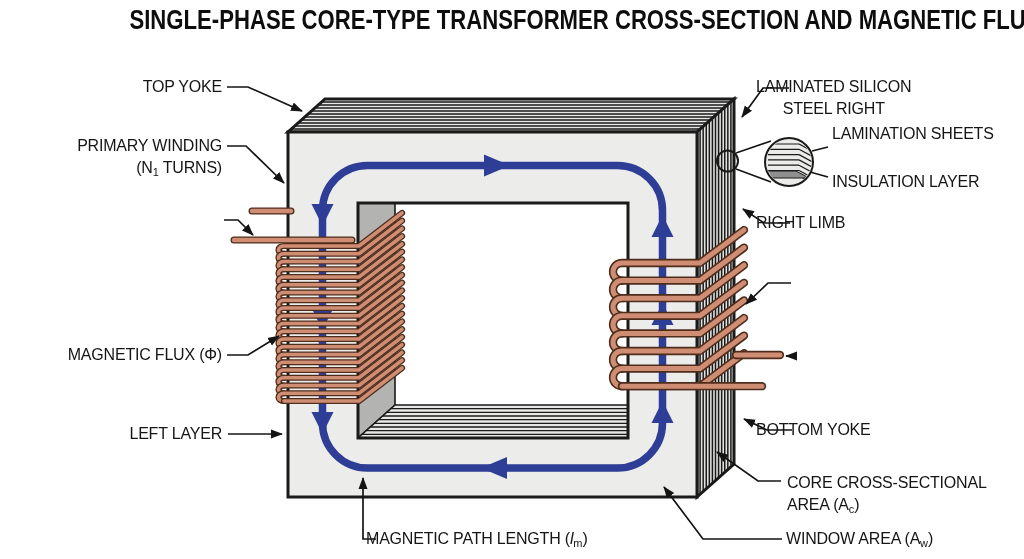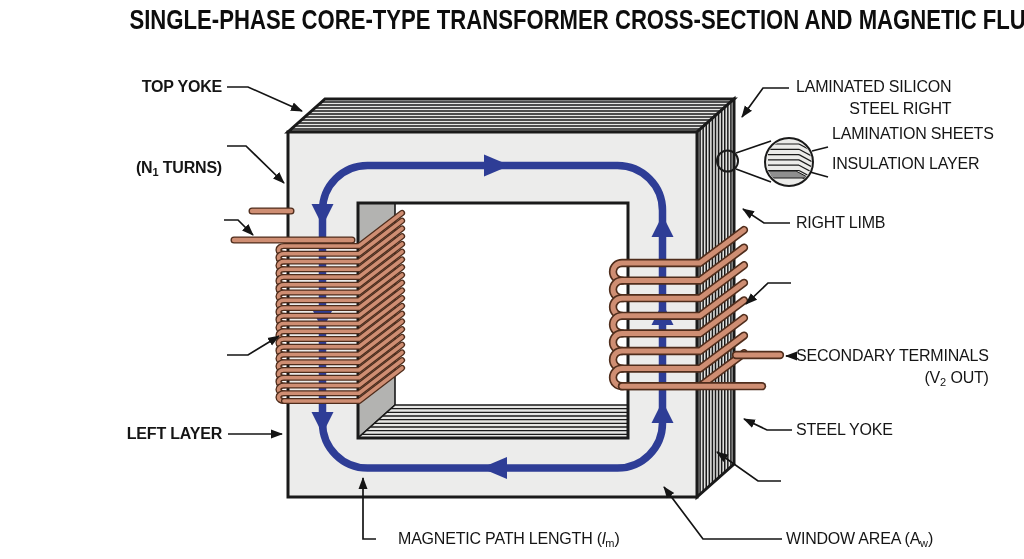--- a/index.html
+++ b/index.html
@@ -4,22 +4,22 @@
 <style>
   html,body{margin:0;padding:0;background:#fff;}
   #stage{position:relative;width:1024px;height:559px;background:#ffffff;overflow:hidden;
          font-family:"Liberation Sans","DejaVu Sans",sans-serif;}
   #dwg{position:absolute;left:0;top:0;}
   .title{position:absolute;top:4px;left:0;width:1024px;text-align:center;
          font-size:28px;font-weight:bold;color:#0d0d0d;white-space:nowrap;}
   .title-inner{display:inline-block;transform:scaleX(0.79);transform-origin:center;}
   .lbl{position:absolute;font-size:16px;line-height:22px;color:#151515;
        letter-spacing:-0.2px;white-space:nowrap;}
-  .r{right:802px;text-align:right;font-weight:bold;}
-  .l{left:796px;text-align:right;}
+  .r{right:802px;text-align:right;}
+  .l{left:756px;text-align:center;}
   .lbl sub{font-size:11px;line-height:0;vertical-align:-3px;letter-spacing:0;}
   .lbl i{font-style:italic;}
   .face{stroke:#1a1a1a;stroke-width:3;}
   .wall{stroke:#1a1a1a;stroke-width:1.6;}
   .flux{fill:none;stroke-width:7.5;}
   .lead,.lead2{fill:none;stroke:#141414;stroke-width:1.7;}
   .lead{marker-end:url(#ah);}
   .detail-circ{stroke:#1a1a1a;fill:none;}
 </style>
 </head>
@@ -212,48 +212,51 @@
   </svg>
 
   <div class="title">
     <span class="title-inner">SINGLE-PHASE CORE-TYPE TRANSFORMER CROSS-SECTION AND MAGNETIC FLUX PATH</span>
   </div>
 
   <div class="lbl r" style="top:76px">
     <span>TOP YOKE</span>
   </div>
   <div class="lbl r" style="top:135px">
-    <br>
+    <span>PRIMARY WINDING</span><br>
     <span>(N</span><sub>1</sub><span> TURNS)</span>
+  </div>
+  <div class="lbl r" style="top:344px">
+    <span>MAGNETIC FLUX (Φ)</span>
   </div>
   <div class="lbl r" style="top:423px">
     <span>LEFT LAYER</span>
   </div>
 
-  <div class="lbl" style="left:398px;top:528px">
+  <div class="lbl" style="left:366px;top:528px">
     <span>MAGNETIC PATH LENGTH (</span><i>l</i><sub>m</sub><span>)</span>
   </div>
 
   <div class="lbl l" style="top:76px">
     <span>LAMINATED SILICON</span><br>
     <span>STEEL RIGHT</span>
   </div>
   <div class="lbl" style="left:832px;top:123px">
     <span>LAMINATION SHEETS</span>
   </div>
-  <div class="lbl" style="left:832px;top:153px">
+  <div class="lbl" style="left:832px;top:171px">
     <span>INSULATION LAYER</span>
   </div>
   <div class="lbl l" style="top:212px">
     <span>RIGHT LIMB</span>
   </div>
-  <div class="lbl l" style="top:345px">
-    <span>SECONDARY TERMINALS</span><br>
-    <span>(V</span><sub>2</sub><span> OUT)</span>
-  </div>
   <div class="lbl l" style="top:419px">
-    <span>STEEL YOKE</span>
+    <span>BOTTOM YOKE</span>
+  </div>
+  <div class="lbl" style="left:787px;top:472px">
+    <span>CORE CROSS-SECTIONAL</span><br>
+    <span>AREA (A</span><sub>c</sub><span>)</span>
   </div>
   <div class="lbl" style="left:786px;top:528px">
     <span>WINDOW AREA (A</span><sub>w</sub><span>)</span>
   </div>
 
 </div>
 
 </body></html>

